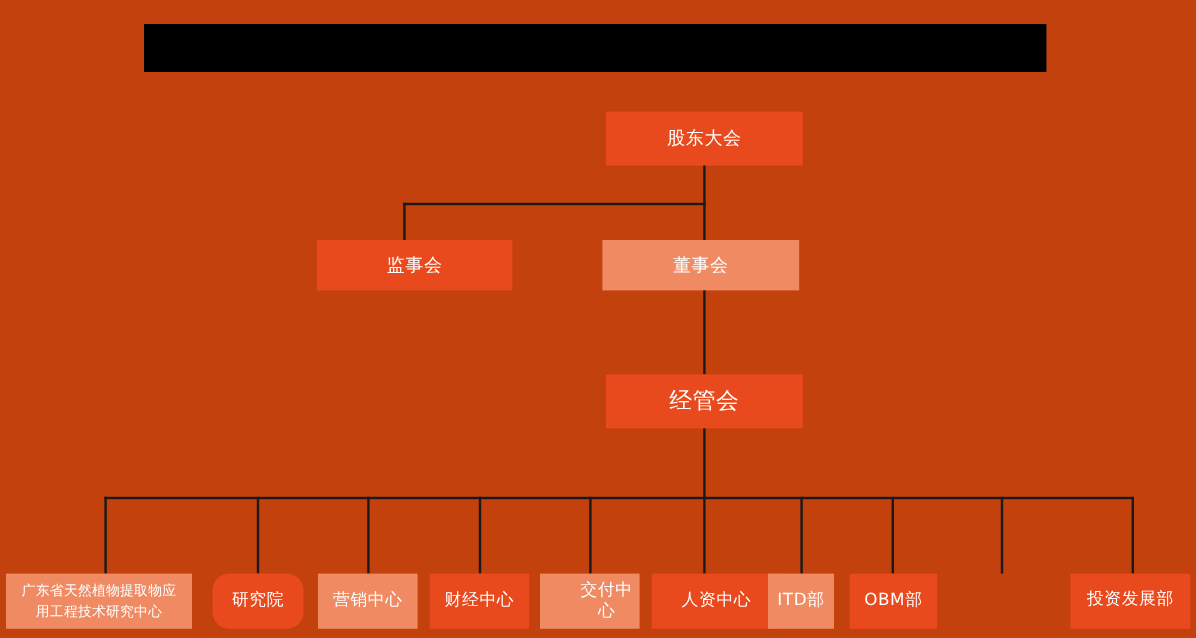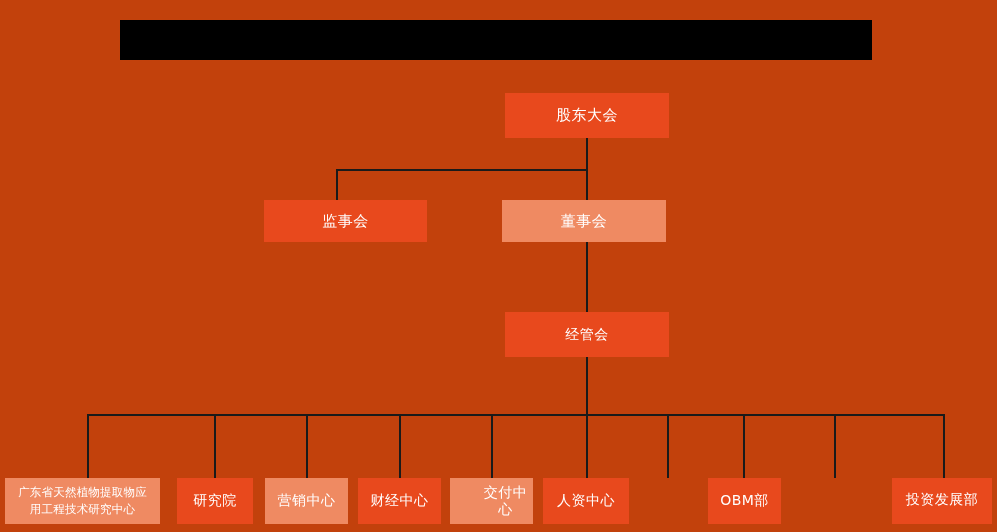--- a/index.html
+++ b/index.html
@@ -65,21 +65,21 @@
     width: 164px;
     height: 42px;
     font-size: 15px;
     margin-left: 20px;
   }
   .node-mgmt {
     left: 505px;
     top: 312px;
     width: 164px;
     height: 45px;
-    font-size: 14px;
+    font-size: 19px;
   }
   .dept {
     top: 478px;
     height: 46px;
     font-size: 14px;
     padding: 0 4px;
   }
   .dept-wide {
     font-size: 11.5px;
     line-height: 1.45;
@@ -130,29 +130,30 @@
   <div class="connector v-line" style="left:667px; top:414px; height:64px;"></div>
   <div class="connector v-line" style="left:743px; top:414px; height:64px;"></div>
   <div class="connector v-line" style="left:834px; top:414px; height:64px;"></div>
   <div class="connector v-line" style="left:943px; top:414px; height:64px;"></div>
 
   <div class="node light dept dept-wide" style="left:5px; width:155px; flex-direction:column;">
     <span>广东省天然植物提取物应</span>
     <span>用工程技术研究中心</span>
   </div>
 
-  <div class="node dark dept" style="left:177px; width:76px;">研究院</div>
+  <div class="node dark dept" style="left:177px; width:76px;border-radius:14px;">研究院</div>
 
   <div class="node light dept" style="left:265px; width:83px;">营销中心</div>
 
   <div class="node dark dept" style="left:358px; width:83px;">财经中心</div>
 
   <div class="node light dept" style="left:450px; width:83px;padding-left:32px;">交付中心</div>
 
-  <div class="node dark dept" style="left:543px; width:86px;">人资中心</div>
+  <div class="node dark dept" style="left:543px; width:108px;">人资中心</div>
 
+  <div class="node light dept" style="left:640px; width:55px;">ITD部</div>
 
   <div class="node dark dept" style="left:708px; width:73px;">OBM部</div>
 
 
   <div class="node dark dept" style="left:892px; width:100px;font-family:Liberation Mono, monospace;">投资发展部</div>
 
 </div>
 
 </body></html>

